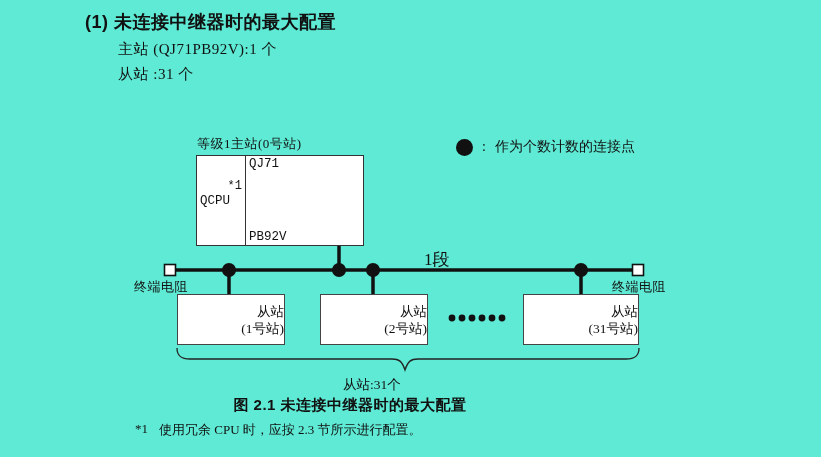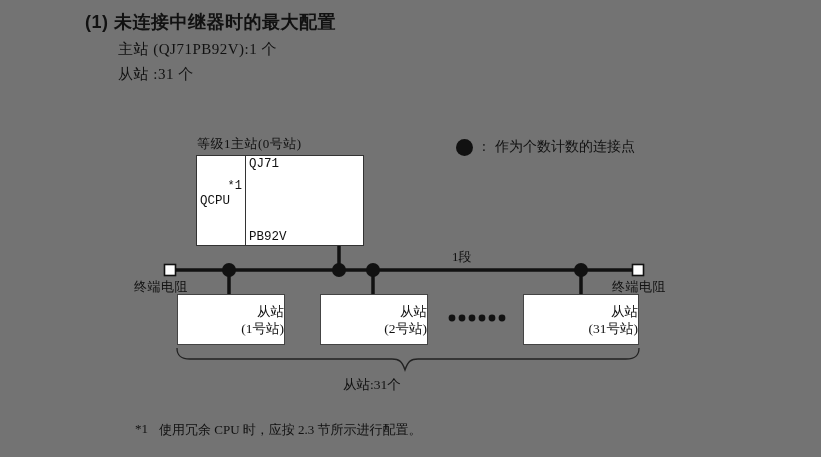--- a/index.html
+++ b/index.html
@@ -1,17 +1,17 @@
 <!DOCTYPE html>
 <html><head>
 <meta charset="utf-8">
 <style>
   html,body{margin:0;padding:0;background:#fff;}
   .page{
-    position:relative;width:821px;height:457px;background:#737373;overflow:hidden;
+    position:relative;width:821px;height:457px;background:#5eead4;overflow:hidden;
     font-family:"Liberation Serif","DejaVu Serif",serif;color:#111;
   }
   .abs{position:absolute;}
   .title{
     left:85px;top:10px;margin:0;font-size:18px;font-weight:bold;
     font-family:"Liberation Sans","DejaVu Sans",sans-serif;letter-spacing:.5px;
   }
   .sub{left:118px;font-size:15px;letter-spacing:.5px;}
   .sub1{top:40px;}
   .sub2{top:65px;}
@@ -24,21 +24,21 @@
   .cell{position:relative;display:flex;align-items:center;box-sizing:border-box;font-size:13px;}
   .cell + .cell{border-left:1px solid #333;}
   .cell-power{width:68px;justify-content:center;}
   .cell-cpu{width:48px;padding-left:3px;font-family:"Liberation Mono","DejaVu Sans Mono",monospace;font-size:12.5px;}
   .cpu-note{position:absolute;top:23px;right:3px;font-size:12px;}
   .cell-net{width:48px;padding-left:3px;flex-direction:column;align-items:flex-start;justify-content:space-between;
     font-family:"Liberation Mono","DejaVu Sans Mono",monospace;font-size:12.5px;line-height:16px;}
   .legend{left:456px;top:138px;display:flex;align-items:center;gap:9px;font-size:14px;}
   .legend-dot{width:17px;height:17px;border-radius:50%;background:#111;display:inline-block;}
   .legend-sep{font-size:14px;}
-  .seg-label{left:424px;top:248px;font-size:13px;margin-left:28px;}
+  .seg-label{left:424px;top:248px;font-size:17px;}
   .term{font-size:13px;letter-spacing:.5px;}
   .term-left{left:134px;top:278px;}
   .term-right{left:612px;top:278px;}
   .slave-box{
     top:294px;height:51px;border:1px solid #444;background:#fff;box-sizing:border-box;
     display:flex;flex-direction:column;align-items:flex-end;justify-content:center;
     font-size:13.5px;line-height:17px;
   }
   .slave1{left:177px;width:108px;}
   .slave2{left:320px;width:108px;}
@@ -119,19 +119,20 @@
     <span>从站</span>
     <span>(2号站)</span>
   </div>
   <div class="abs slave-box slave31">
     <span>从站</span>
     <span>(31号站)</span>
   </div>
 
   <div class="abs brace-label">从站:31个</div>
 
+  <div class="abs caption">图 2.1 未连接中继器时的最大配置</div>
 
   <div class="abs footnote">
     <span>*1</span>
     <span>使用冗余 CPU 时，应按 2.3 节所示进行配置。</span>
   </div>
 
 </div>
 
 </body></html>

